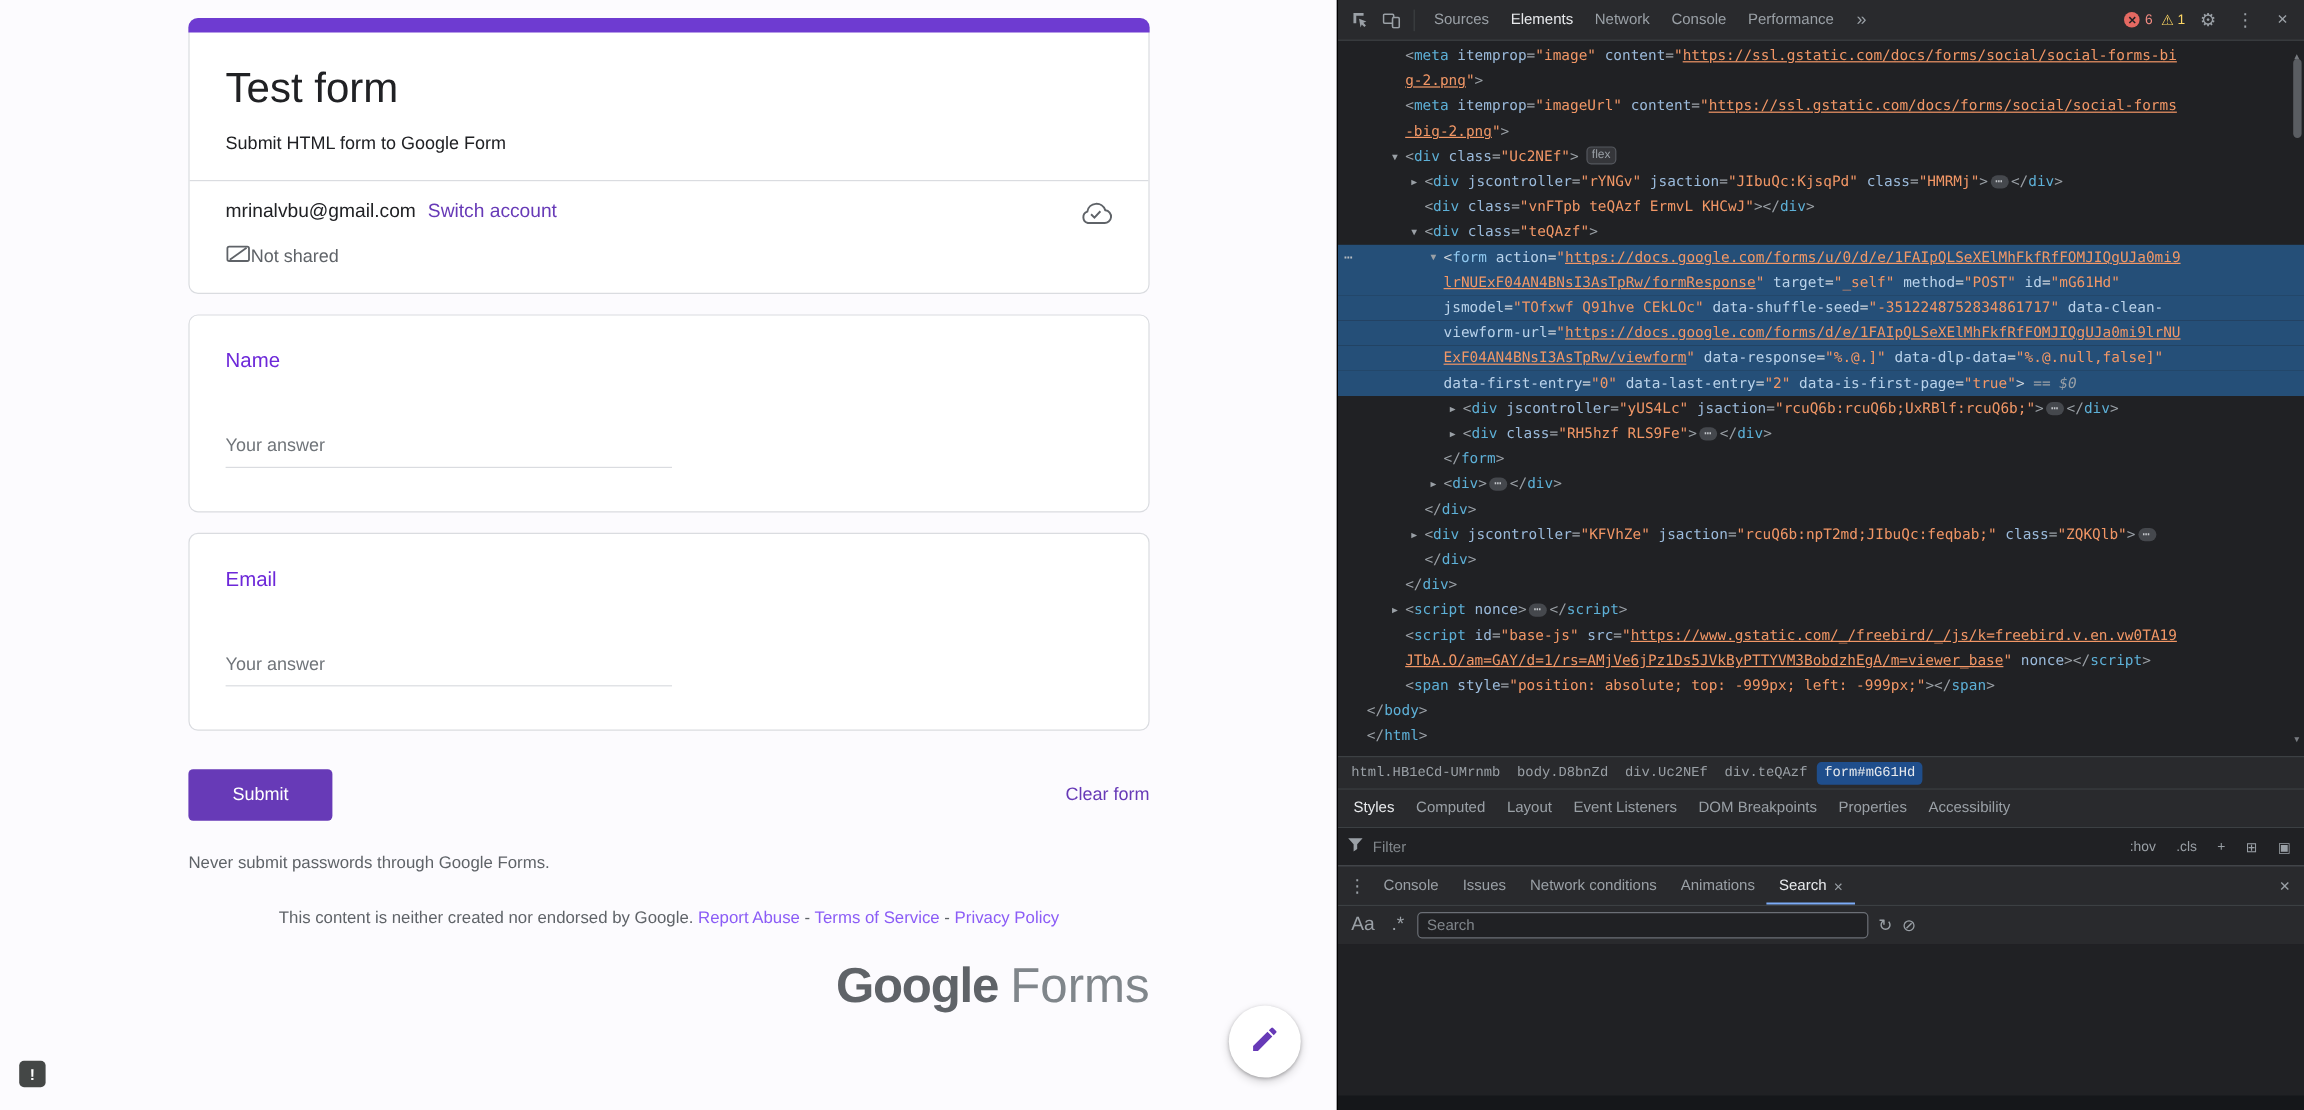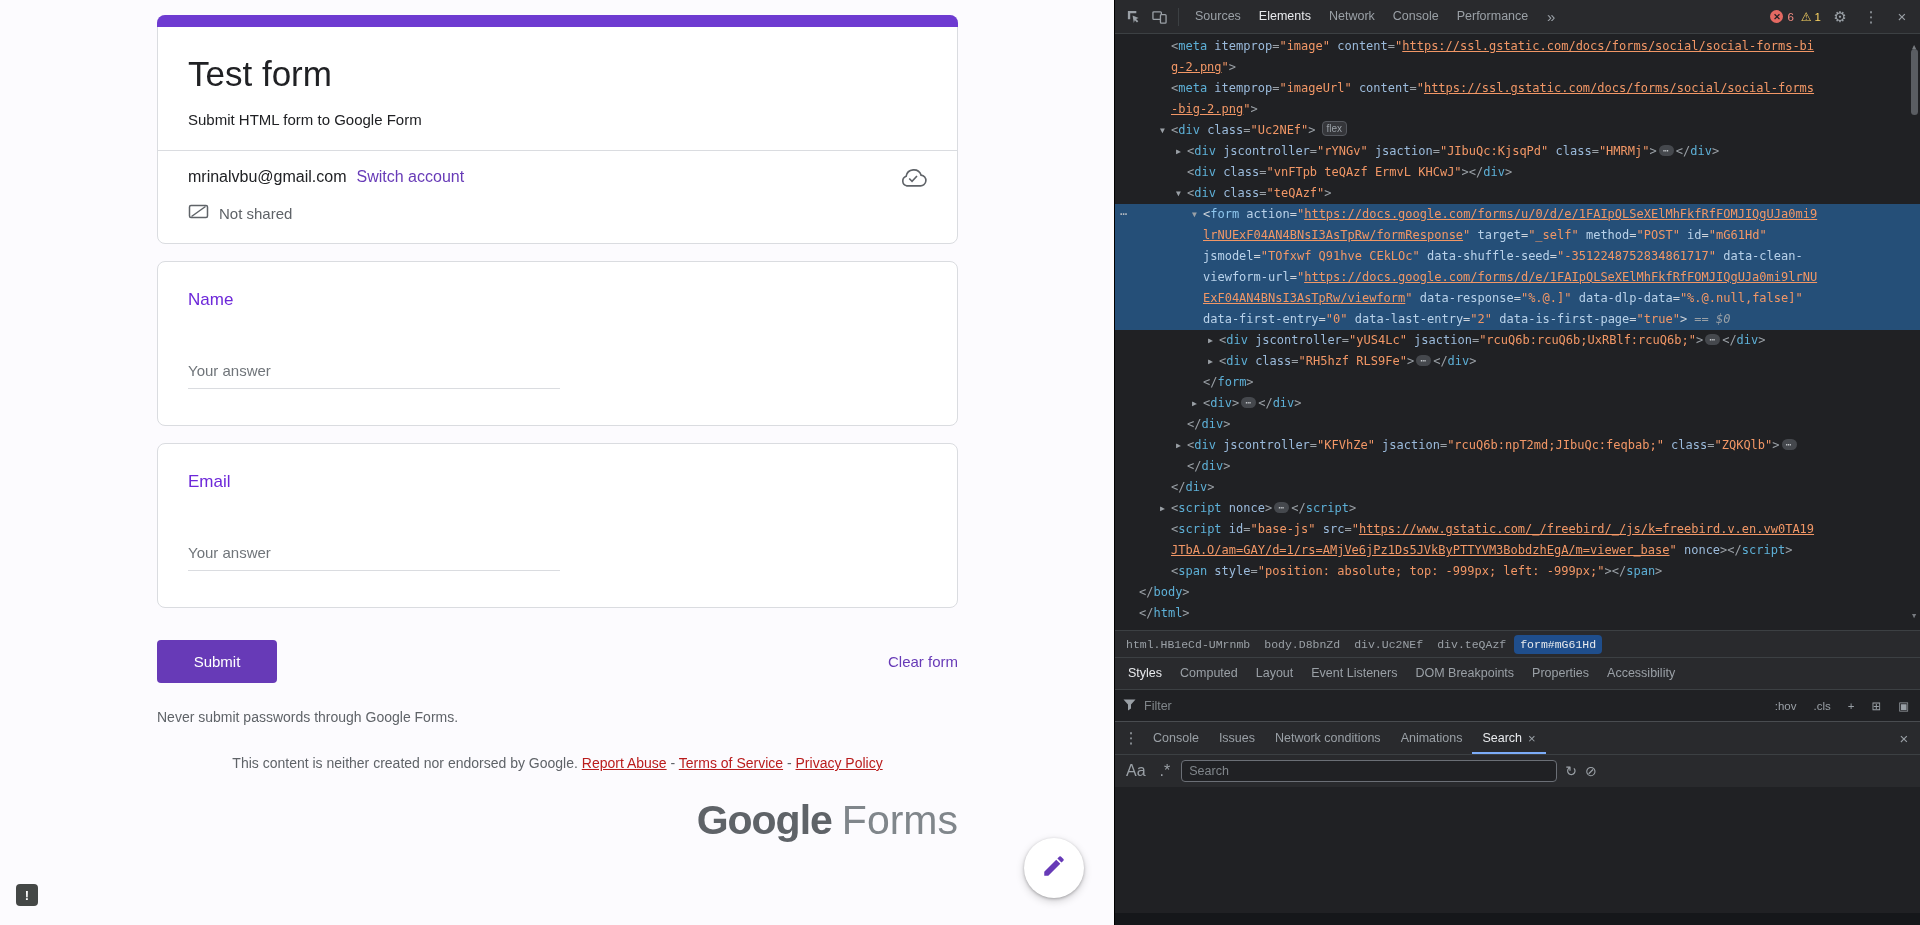--- a/index.html
+++ b/index.html
@@ -14,32 +14,32 @@
   .banner{height:12px;background:var(--banner);border-radius:8px 8px 0 0;margin:-1px -1px 0 -1px}
   .hc-body{padding:26px 30px 0}
   .form-title{font-size:35px;line-height:42px;font-weight:400;color:#202124}
   .form-sub{font-size:15px;margin-top:16px;padding-bottom:22px;color:#202124}
   .hc-divider{border-top:1px solid #dadce0}
   .account{padding:16px 30px 20px}
   .acc-row{display:flex;align-items:center}
   .acc-email{font-size:16px;color:#202124}
   .acc-switch{font-size:16px;color:var(--theme);margin-left:10px;cursor:pointer}
   .cloud{margin-left:auto;display:flex;align-items:center}
-  .not-shared{display:flex;align-items:center;gap:10px;margin-top:16px;color:#5f6368;font-size:15px}
+  .not-shared{display:flex;align-items:center;margin-top:16px;color:#5f6368;font-size:15px}
   .qcard{margin-top:17px;padding:28px 30px 36px}
   .q-label{font-size:17px;color:#6d28d9}
   .q-answer{margin-top:52px;width:372px;border-bottom:1px solid #dadce0;padding-bottom:9px;
     font-size:15px;color:#70757a;cursor:text}
   .submit-row{display:flex;align-items:center;justify-content:space-between;margin-top:32px}
   .submit-btn{width:120px;height:43px;background:var(--theme);color:#fff;font-size:15px;font-weight:500;
     border:none;border-radius:4px;font-family:"Liberation Sans",sans-serif;cursor:pointer}
   .clear-link{color:var(--theme);font-size:15px;font-weight:500;cursor:pointer}
   .pw-warning{margin-top:26px;font-size:14px;color:#5f6368}
   .disclaimer{margin-top:30px;font-size:14px;color:#5f6368;text-align:center}
-  .f-link{text-decoration:underline;cursor:pointer;color:#b91c1c}
+  .f-link{cursor:pointer;color:#8b5cf6}
   .logo-row{margin-top:26px;text-align:right;font-size:41px;color:#5f6368}
   .logo-google{font-weight:700;letter-spacing:-1px}
   .logo-forms{margin-left:10px;font-weight:400;color:#80868b}
   .edit-fab{position:absolute;left:1024px;top:838px;width:60px;height:60px;border-radius:50%;background:#fff;
     box-shadow:0 1px 3px rgba(0,0,0,.25),0 3px 8px rgba(0,0,0,.18);display:flex;align-items:center;justify-content:center;cursor:pointer}
   .feedback-ic{position:absolute;left:16px;top:884px;width:22px;height:22px;border-radius:4px;background:#444746;
     color:#fff;font-size:13px;font-weight:bold;display:flex;align-items:center;justify-content:center;cursor:pointer}
 
   
   #devtools{position:absolute;right:0;top:0;width:806px;height:925px;background:#202124;color:#9aa0a6;

